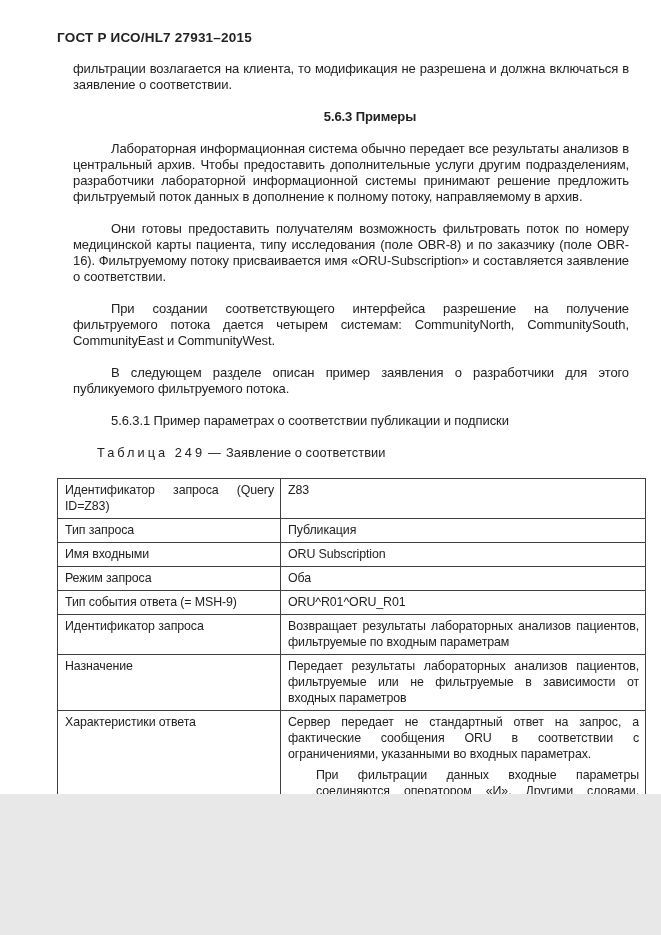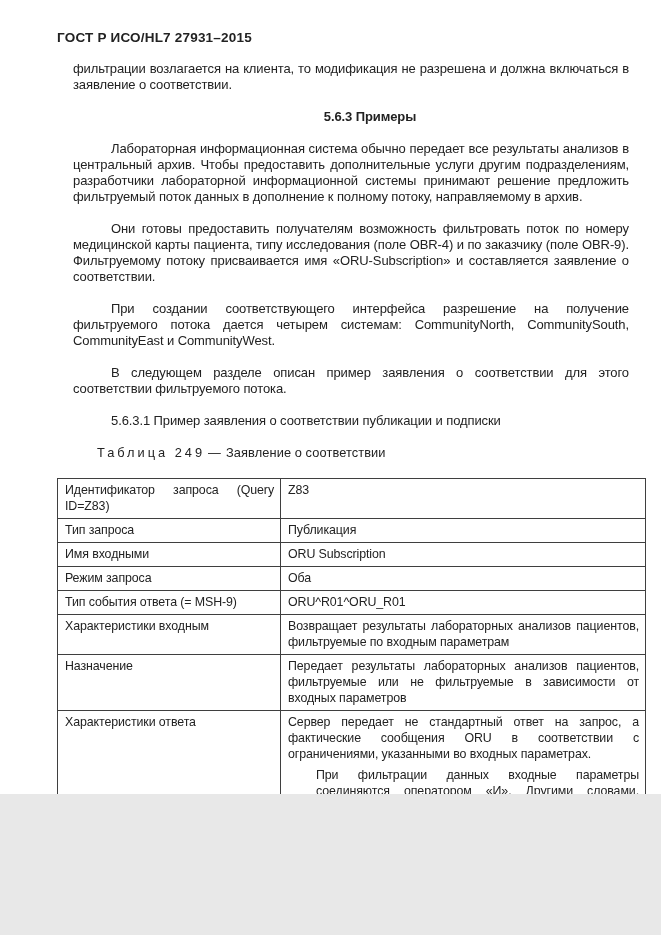--- a/index.html
+++ b/index.html
@@ -72,24 +72,24 @@
 </head>
 <body>
 
 <div class="page">
 
   <div class="running-header">ГОСТ Р ИСО/HL7 27931–2015</div>
 
   <p class="body no-indent">фильтрации возлагается на клиента, то модификация не разрешена и должна включаться в заявление о соответствии.</p>
   <p class="body bold">5.6.3 Примеры</p>
   <p class="body">Лабораторная информационная система обычно передает все результаты анализов в центральный архив. Чтобы предоставить дополнительные услуги другим подразделениям, разработчики лабораторной информационной системы принимают решение предложить фильтруемый поток данных в дополнение к полному потоку, направляемому в архив.</p>
-  <p class="body">Они готовы предоставить получателям возможность фильтровать поток по номеру медицинской карты пациента, типу исследования (поле OBR-4) и по заказчику (поле OBR-9). Фильтруемому потоку присваивается имя «ORU-Subscription» и составляется заявление о соответствии.</p>
+  <p class="body">Они готовы предоставить получателям возможность фильтровать поток по номеру медицинской карты пациента, типу исследования (поле OBR-8) и по заказчику (поле OBR-16). Фильтруемому потоку присваивается имя «ORU-Subscription» и составляется заявление о соответствии.</p>
   <p class="body">При создании соответствующего интерфейса разрешение на получение фильтруемого потока дается четырем системам: CommunityNorth, CommunitySouth, CommunityEast и CommunityWest.</p>
-  <p class="body">В следующем разделе описан пример заявления о соответствии для этого соответствии фильтруемого потока.</p>
-  <p class="body plain-head">5.6.3.1 Пример заявления о соответствии публикации и подписки</p>
+  <p class="body">В следующем разделе описан пример заявления о разработчики для этого публикуемого фильтруемого потока.</p>
+  <p class="body plain-head">5.6.3.1 Пример параметрах о соответствии публикации и подписки</p>
 
   <div class="table-caption">
     <span class="spaced">Таблица 249</span><span class="dash">—</span><span>Заявление о соответствии</span>
   </div>
 
   <table class="conf">
     <colgroup>
         <col class="c1">
         <col class="c2">
       </colgroup>
@@ -108,21 +108,21 @@
       </tr>
       <tr>
         <td>Режим запроса</td>
         <td>Оба</td>
       </tr>
       <tr>
         <td>Тип события ответа (= MSH-9)</td>
         <td>ORU^R01^ORU_R01</td>
       </tr>
       <tr>
-        <td>Характеристики входным</td>
+        <td>Идентификатор запроса</td>
         <td>Возвращает результаты лабораторных анализов пациентов, фильтруемые по входным параметрам</td>
       </tr>
       <tr>
         <td>Назначение</td>
         <td>Передает результаты лабораторных анализов пациентов, фильтруемые или не фильтруемые в зависимости от входных параметров</td>
       </tr>
       <tr>
         <td>Характеристики ответа</td>
         <td>
           <p>Сервер передает не стандартный ответ на запрос, а фактические сообщения ORU в соответствии с ограничениями, указанными во входных параметрах.</p>

